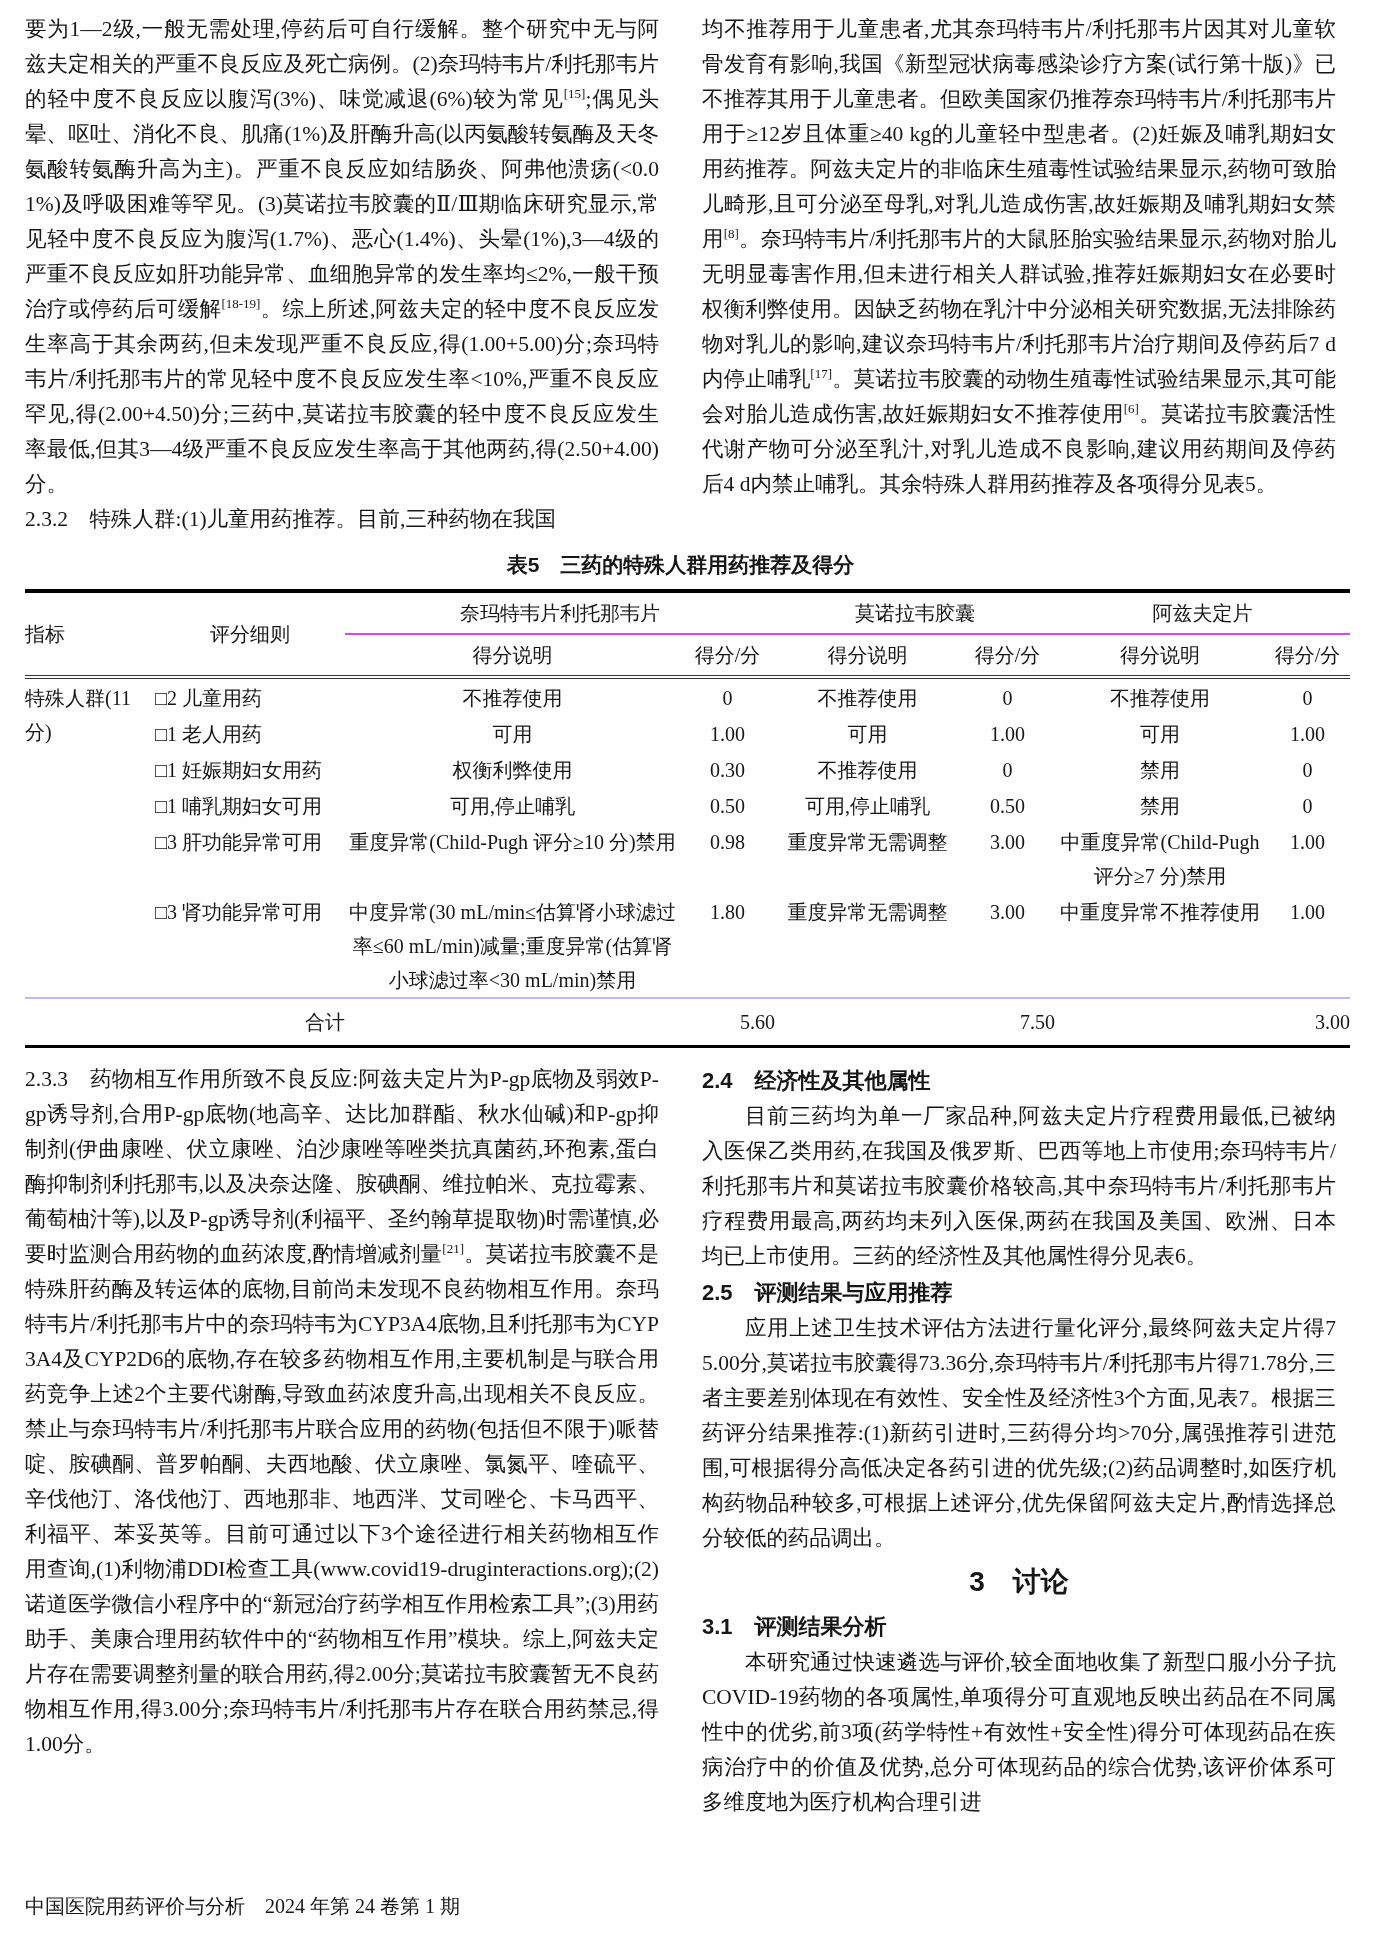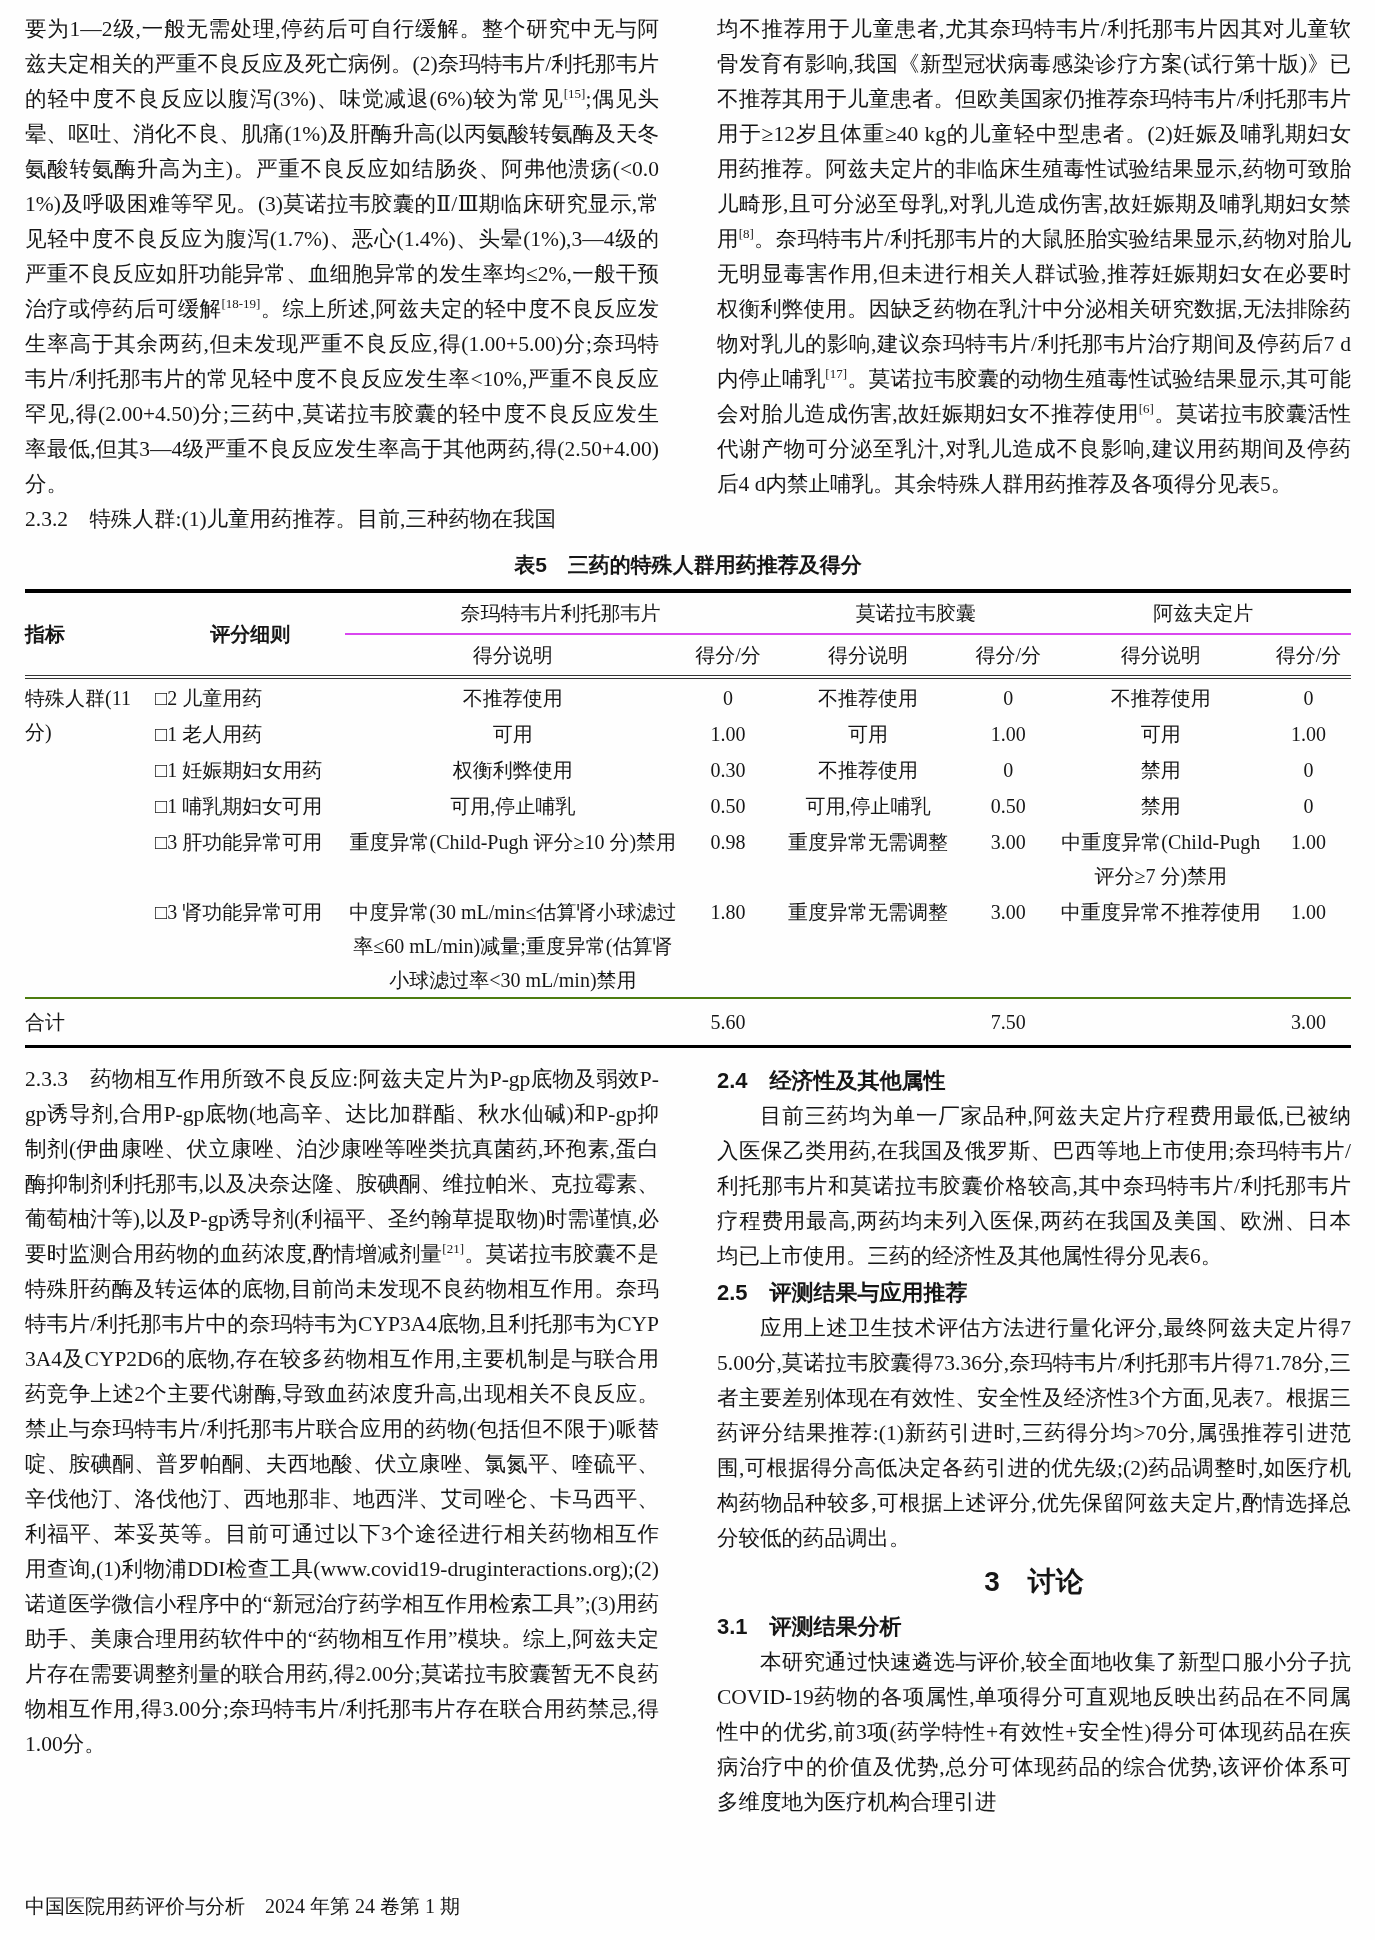--- a/index.html
+++ b/index.html
@@ -1,18 +1,18 @@
 <!DOCTYPE html>
 <html><head>
 <meta charset="utf-8">
 <style>
   html,body{margin:0;padding:0;background:#ffffff;}
   .page{
     position:relative;width:1375px;height:1940px;box-sizing:border-box;
-    padding:12px 24px 0 25px;background:#fefefe;
+    padding:12px 39px 0 25px;background:#fefefe;
     font-family:"Liberation Serif","DejaVu Serif",serif;color:#161616;overflow:hidden;
   }
   .cols{display:flex;justify-content:space-between;}
   .col{width:634px;}
   .body-p{
     font-size:21.5px;line-height:35px;text-align:justify;margin:0;
     word-break:break-all;
   }
   .body-p sup{font-size:13px;line-height:0;}
   .indent{text-indent:2em;}
@@ -27,24 +27,24 @@
   }
   table.t5{
     width:100%;border-collapse:collapse;table-layout:fixed;font-size:20px;
     border-top:4px solid #000;border-bottom:3px solid #000;
   }
   .t5 th{font-weight:normal;padding:0;}
   .t5 td{padding:0;vertical-align:top;text-align:center;line-height:34px;}
   .t5 .hdr1 th{height:40px;vertical-align:middle;text-align:center;}
   .t5 .grp{border-bottom:2px solid #d946ef;}
   .t5 .hdr2 th{height:40px;vertical-align:middle;text-align:center;border-bottom:4px double #333;}
-  .t5 th.span2{border-bottom:4px double #333;vertical-align:middle;font-weight:bold;}
+  .t5 th.span2{border-bottom:4px double #333;vertical-align:middle;}
   .t5 th.left,.t5 td.left{text-align:left;}
   .t5 tr.datr td{padding-top:2px;}
-  .t5 tr.total td{border-top:2px solid #4d7c0f;height:46px;vertical-align:middle;}
+  .t5 tr.total td{border-top:2px solid #c4b5fd;height:46px;vertical-align:middle;text-align:right;}
   .gap-top{margin-top:14px;}
   .footer{
     position:absolute;left:25px;right:25px;bottom:20px;
     display:flex;justify-content:space-between;font-size:20px;
   }
 </style>
 </head>
 <body>
 
 <div class="page">

